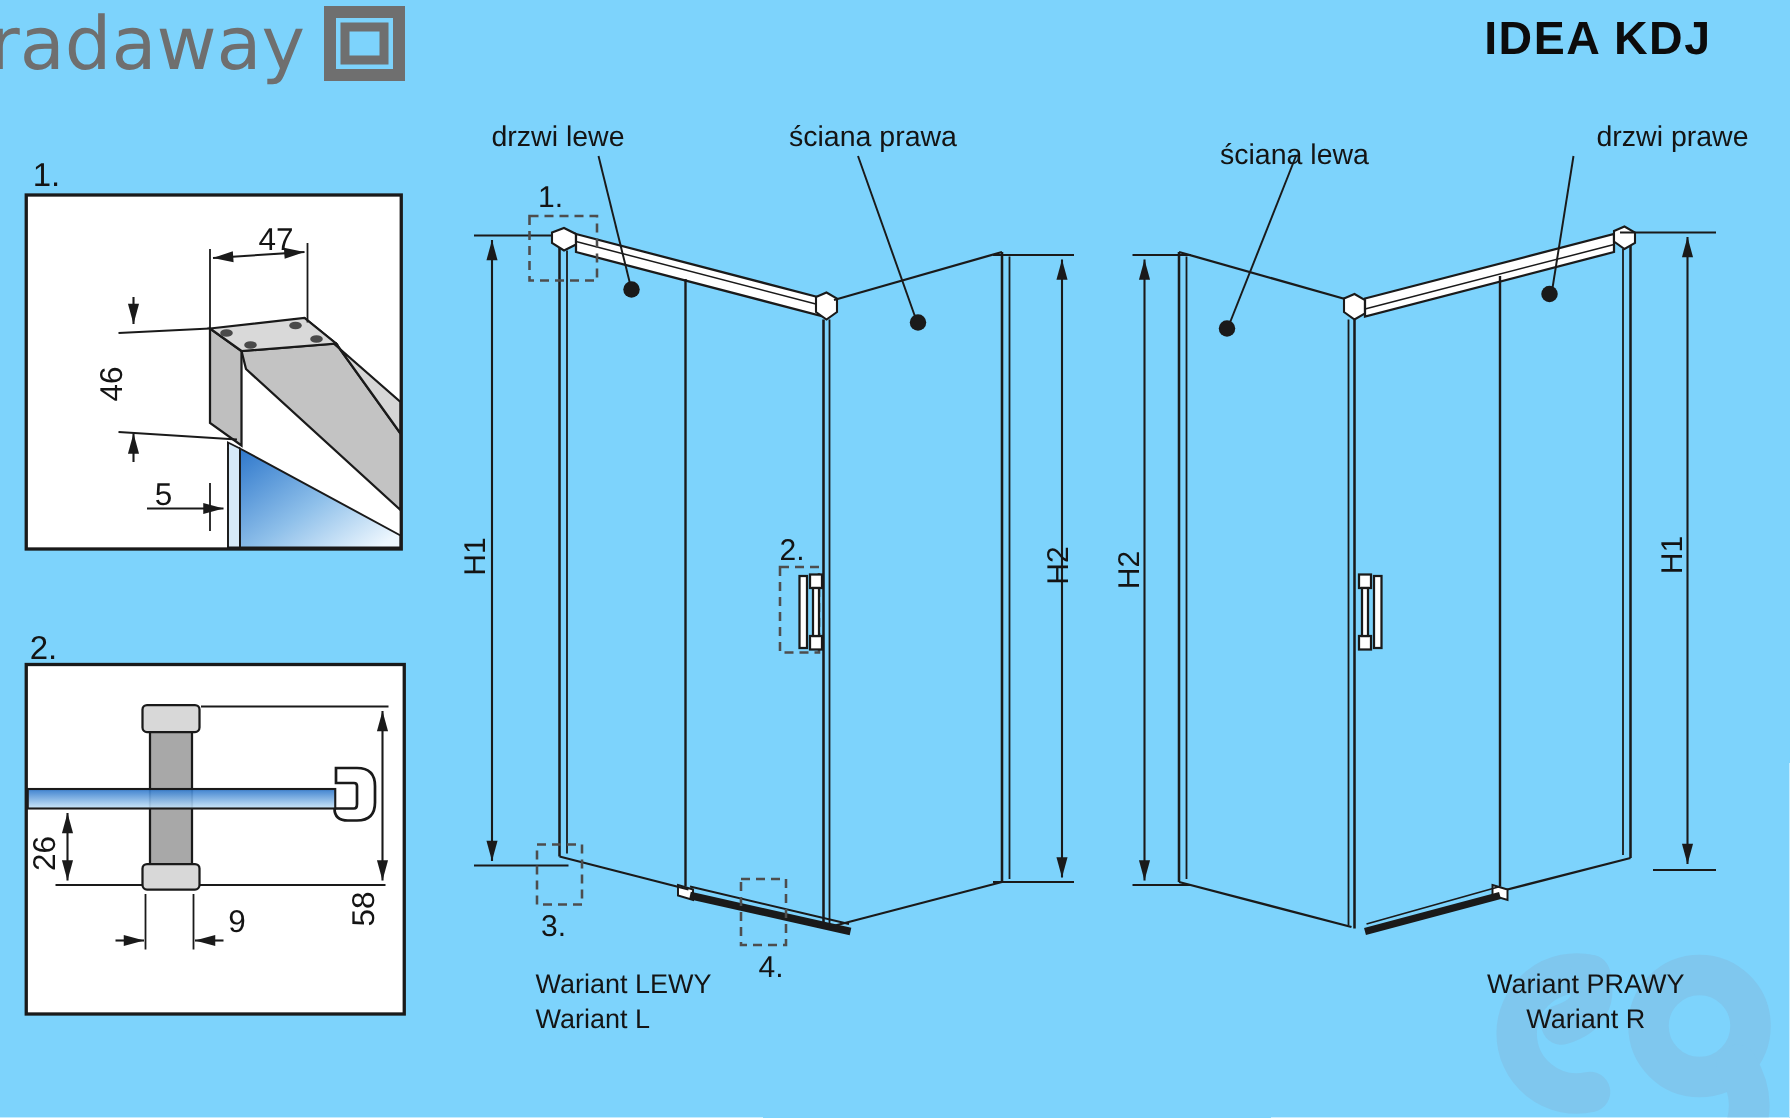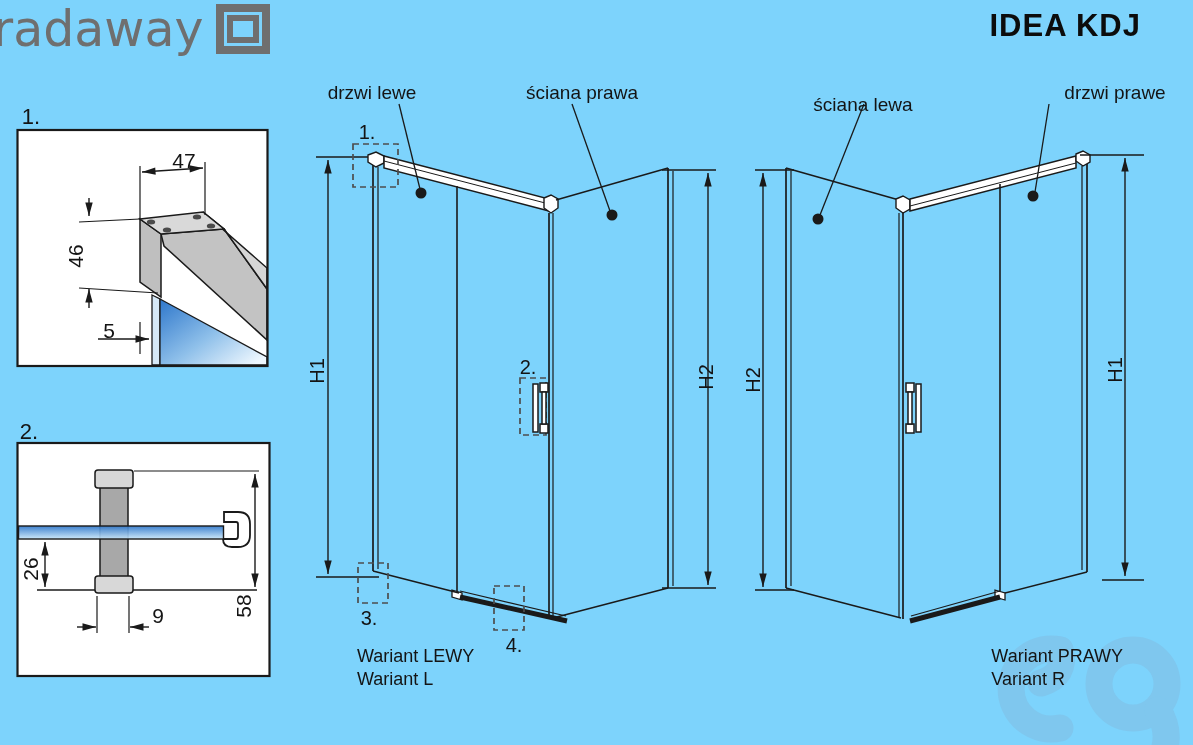--- a/index.html
+++ b/index.html
@@ -7,21 +7,21 @@
         font-family:"Liberation Sans",sans-serif;color:#141414;}
   #art{position:absolute;left:0;top:0;z-index:1;}
   .lbl{position:absolute;z-index:2;transform:translate(-50%,-50%);white-space:nowrap;
        font-size:20px;color:#141414;line-height:1;}
   .lbl.vert{transform:translate(-50%,-50%) rotate(-90deg);}
   .fs19{font-size:19px;}
   .fs21{font-size:21px;}
   .fs22{font-size:22px;}
   .caption{position:absolute;z-index:3;font-size:18px;line-height:23px;color:#141414;}
   #caption-left{left:322px;top:645px;text-align:left;margin-left:35px;}
-  #caption-right{right:70px;top:645px;text-align:left;}
+  #caption-right{right:70px;top:645px;text-align:center;}
   #brand-text{position:absolute;left:-7px;top:1px;z-index:2;font-family:"DejaVu Sans",sans-serif;
        font-size:49px;font-weight:400;color:#6f6f6f;letter-spacing:0;}
   #brand-icon{position:absolute;left:216px;top:4px;width:54px;height:50px;z-index:2;
        border:8px solid #6f6f6f;box-sizing:border-box;}
   #brand-icon .inner{position:absolute;inset:3px;border:6px solid #6f6f6f;box-sizing:border-box;}
   #page-title{position:absolute;top:8px;right:52px;z-index:2;font-size:31px;font-weight:bold;
        letter-spacing:1px;color:#0c0c0c;margin-left:22px;}
 </style>
 </head>
 <body>
@@ -203,16 +203,16 @@
   <span class="lbl fs19" style="left:1115px;top:92px;">drzwi prawe</span>
   <span class="lbl vert" style="left:753px;top:380px;">H2</span>
   <span class="lbl vert" style="left:1115px;top:370px;">H1</span>
 
   <div class="caption" id="caption-left">
     <div>Wariant LEWY</div>
     <div>Wariant L</div>
   </div>
   <div class="caption" id="caption-right">
     <div>Wariant PRAWY</div>
-    <div>Variant R</div>
+    <div>Wariant R</div>
   </div>
 
 </div>
 
 </body></html>

